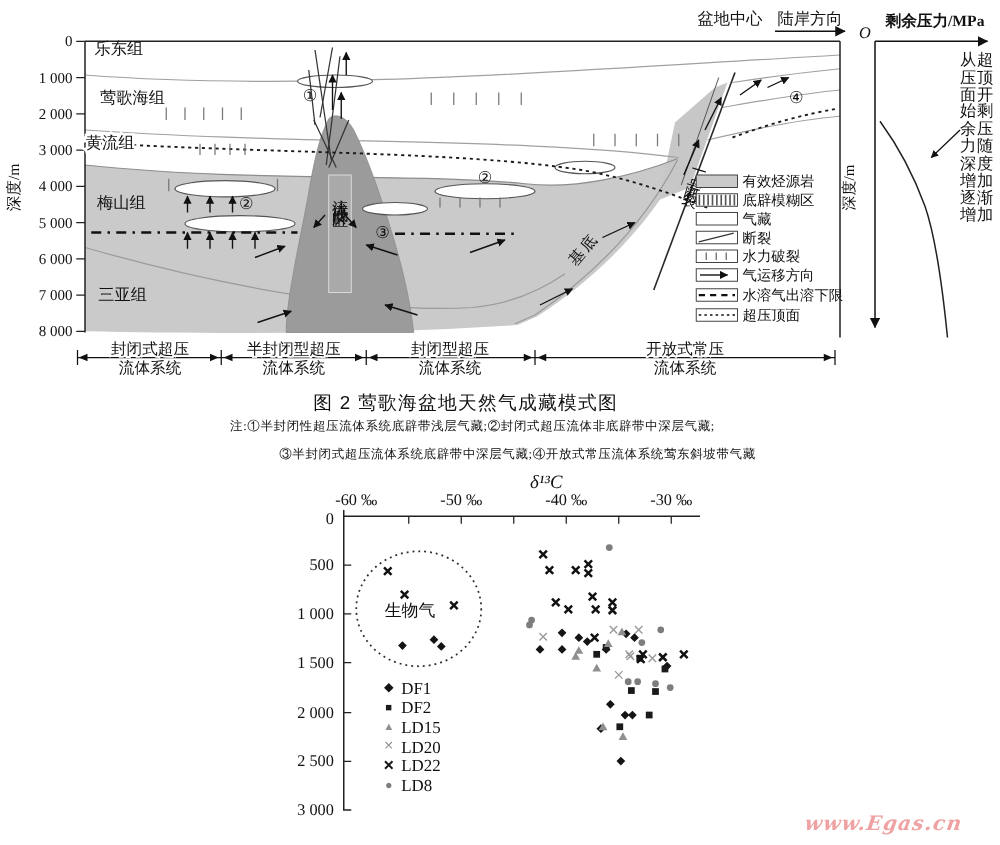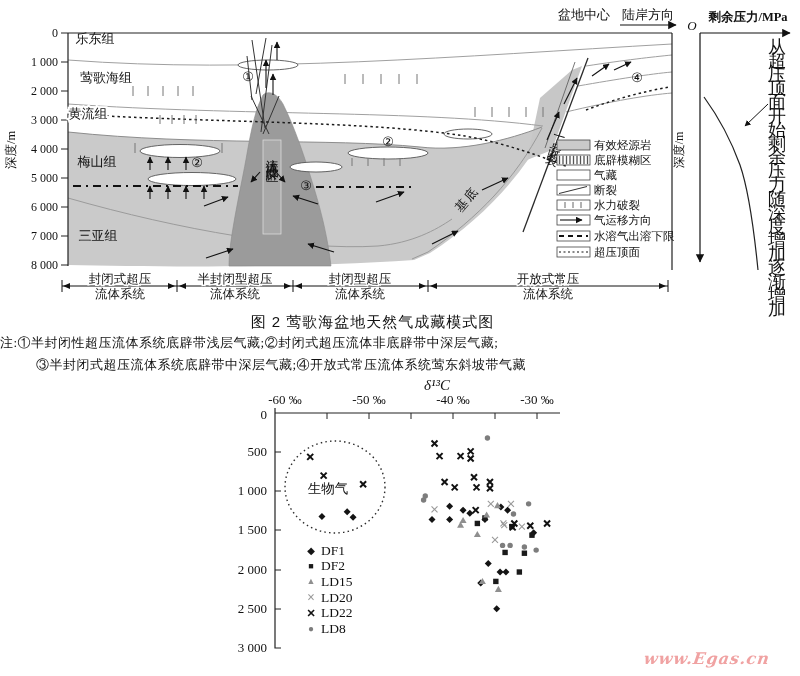--- a/index.html
+++ b/index.html
@@ -4,26 +4,26 @@
 <style>
   html,body{margin:0;padding:0;background:#fff;}
   .page{position:relative;width:800px;height:676px;background:#fff;overflow:hidden;
         font-family:"Liberation Serif","DejaVu Serif",serif;color:#111;}
   .page svg{position:absolute;left:0;top:0;}
   svg text{font-family:"Liberation Serif","DejaVu Serif",serif;fill:#111;}
   .abs{position:absolute;}
   .nowrap{white-space:nowrap;}
   .fig-caption{font-family:"Liberation Sans","DejaVu Sans",sans-serif;font-weight:400;
                font-size:15px;text-align:center;letter-spacing:1px;}
-  .fig-note{font-size:13px;letter-spacing:0.5px;}
+  .fig-note{font-size:10px;text-align:center;letter-spacing:0.5px;}
   #fig2-caption{left:0;top:313px;width:745px;}
   #fig2-note1{left:0;top:334px;width:756px;}
   #fig2-note2{left:0;top:356px;width:756px;margin-left:36px;}
   #fig3-caption{left:130px;top:648px;width:600px;}
-  #pressure-annotation{left:768px;top:41px;width:29px;font-size:18px;line-height:13.8px;
+  #pressure-annotation{left:768px;top:41px;width:29px;font-size:13px;line-height:13.8px;
                        word-break:break-all;letter-spacing:0.5px;}
   #watermark{left:644px;top:649px;font-size:16px;font-style:italic;font-weight:700;
              color:#f0a2a2;font-family:"DejaVu Serif",serif;transform:skewX(-8deg);letter-spacing:1px;}
   #fig3-legend{left:304px;top:543px;}
   .lrow{display:flex;align-items:center;height:15.6px;font-size:13.5px;}
   .lmk{display:inline-block;width:14px;text-align:center;margin-right:3px;line-height:1;}
   .lrow:nth-child(1) .lmk{font-size:10px;color:#141414;}
   .lrow:nth-child(2) .lmk{font-size:9px;color:#1a1a1a;}
   .lrow:nth-child(3) .lmk{font-size:9px;color:#8f8f8f;}
   .lrow:nth-child(4) .lmk{font-size:14px;color:#9a9a9a;font-weight:700;}

